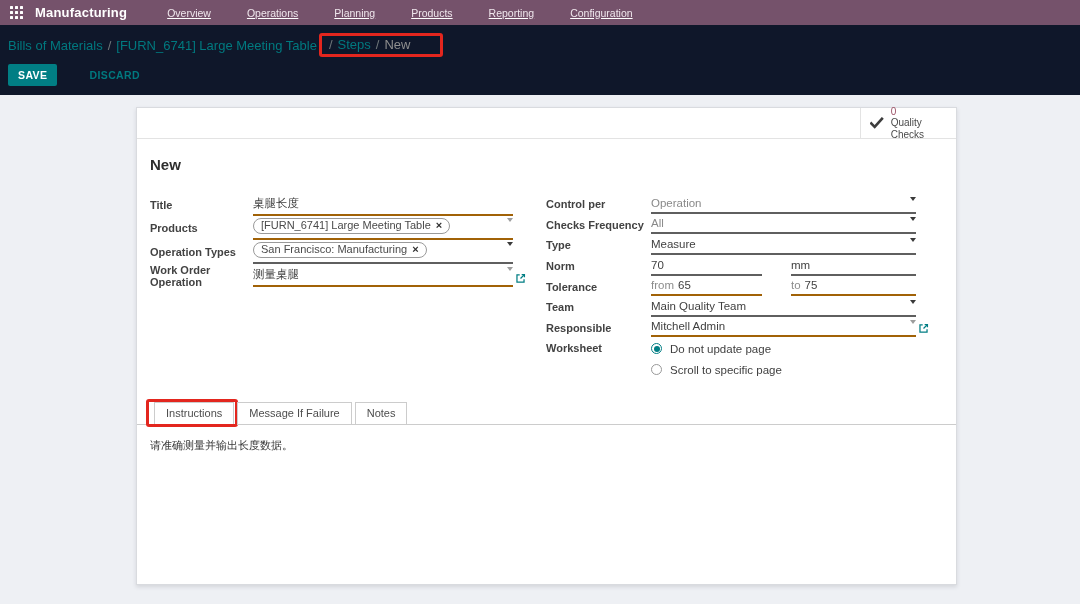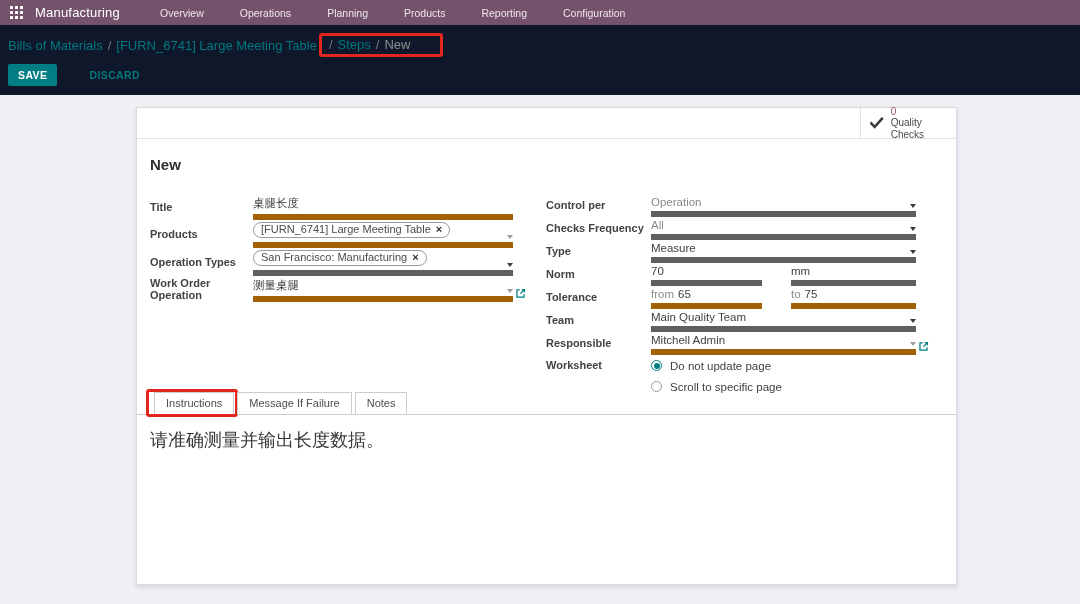--- a/index.html
+++ b/index.html
@@ -11,22 +11,22 @@
     overflow:hidden;
     color:#3f3f3f;
   }
   
   .navbar {
     height:25px; background:#75526b; display:flex; align-items:center;
     padding:0 10px; color:#fff;
   }
   .apps-icon { width:13px; height:13px; display:grid; grid-template-columns:repeat(3,1fr); gap:1.5px; margin-right:12px; cursor:pointer; }
   .apps-icon i { background:#fff; border-radius:0.5px; }
-  .brand { font-size:13px; font-weight:normal; letter-spacing:0.2px; margin-right:22px; cursor:pointer;text-align:center; }
-  .nav-menu { display:flex; align-items:flex-end; height:100%; }
+  .brand { font-size:13px; font-weight:bold; letter-spacing:0.2px; margin-right:22px; cursor:pointer;text-align:center; }
+  .nav-menu { display:flex; align-items:flex-end; height:100%;text-decoration:underline; }
   .nav-item { font-size:10.5px; color:#efe6ec; padding:0 18px; height:100%; display:flex; align-items:center; cursor:pointer; }
   
   .control-panel { background:#0f172a; padding:9px 8px 9px 8px; }
   .breadcrumb { font-size:13px; height:22px; display:flex; align-items:center; white-space:nowrap; }
   .crumb-link { color:#01797f; cursor:pointer; }
   .crumb-sep { color:#70777a; padding:0 5px; }
   .crumb-current { color:#8f8f8f; }
   .crumb-annotation {
     display:inline-flex; align-items:center;
     border:3px solid #e3261e; border-radius:3px;
@@ -59,22 +59,22 @@
   .stat-label { font-size:10px; color:#4a4a4a; display:block; }
   
   .sheet { height:252px; padding:17px 28px 0 13px; }
   .record-title { font-size:15px; font-weight:bold; color:#2e2e2e; margin-bottom:21px; }
   .form-grid { display:grid; grid-template-columns:376px 383px; column-gap:20px; align-items:start; }
   .frow { display:flex; align-items:center; min-height:20.6px; }
   .flbl { font-size:11px; font-weight:bold; color:#424242; flex:0 0 103px; line-height:1.1; }
   .col-right .flbl { flex:0 0 105px; }
   .fwrap { flex:1; display:flex; align-items:flex-end; }
   .field {
-    flex:1; display:flex; align-items:flex-end;
-    border-bottom:6px solid #a16207; padding:2px 0 3px; min-height:17px;
+    flex:1; display:flex; align-items:flex-start;
+    border-bottom:2px solid #a16207; padding:2px 0 3px; min-height:17px;
     font-size:11.5px; cursor:text;
   }
   .field.dark-line { border-bottom-color:#5f5f5f; }
   .fval { color:#3f3f3f; }
   .fval.muted { color:#898989; }
   .inline-lbl { color:#8c8c8c; margin-right:4px; }
   .caret { width:0; height:0; border-left:3.5px solid transparent; border-right:3.5px solid transparent; border-top:4.5px solid #3a3a3a; margin-left:auto; cursor:pointer; }
   .caret.muted { border-top-color:#9d9d9d; }
   .ext { width:13px; display:flex; justify-content:flex-end; align-items:center; margin-bottom:3px; cursor:pointer; }
   .spacer { width:13px; }
@@ -89,31 +89,31 @@
   
   .radio-group { flex:1; }
   .radio-row { display:flex; align-items:center; min-height:21px; cursor:pointer; }
   .radio { width:11px; height:11px; border-radius:50%; border:1px solid #999; margin-right:8px; position:relative; flex:0 0 11px; }
   .radio.sel { border-color:#017e84; }
   .radio.sel::after { content:""; position:absolute; inset:1.5px; border-radius:50%; background:#017e84; }
   .radio-lbl { font-size:11.5px; color:#3f3f3f; }
   .rtop { align-items:flex-start; }
   .rtop .flbl { margin-top:4px; }
   
-  .tabs { height:24px; border-bottom:1px solid #ccc; display:flex; align-items:flex-end; padding-left:17px; }
+  .tabs { height:24px; border-bottom:1px solid #ccc; display:flex; align-items:flex-end; padding-left:17px;margin-top:10px; }
   .tab {
     font-size:11px; color:#4d4d4d; background:#fff; border:1px solid #ccc;
     padding:4px 11px 5px; margin-right:3px; margin-bottom:-1px; cursor:pointer; position:relative;
   }
   .tab.active { border-bottom-color:#fff; }
   .tab-annotation {
     position:absolute; top:-4px; left:-9px; right:-5px; bottom:-3px;
     border:3px solid #e3261e; border-radius:3px; pointer-events:none;
   }
-  .tab-content { height:171px; padding:13px; font-size:18px; color:#383838; cursor:text; }
+  .tab-content { height:171px; padding:13px; font-size:11px; color:#383838; cursor:text; }
 </style>
 </head>
 <body>
 
 <div class="navbar">
   <span class="apps-icon">
       <i></i>
       <i></i>
       <i></i>
       <i></i>

